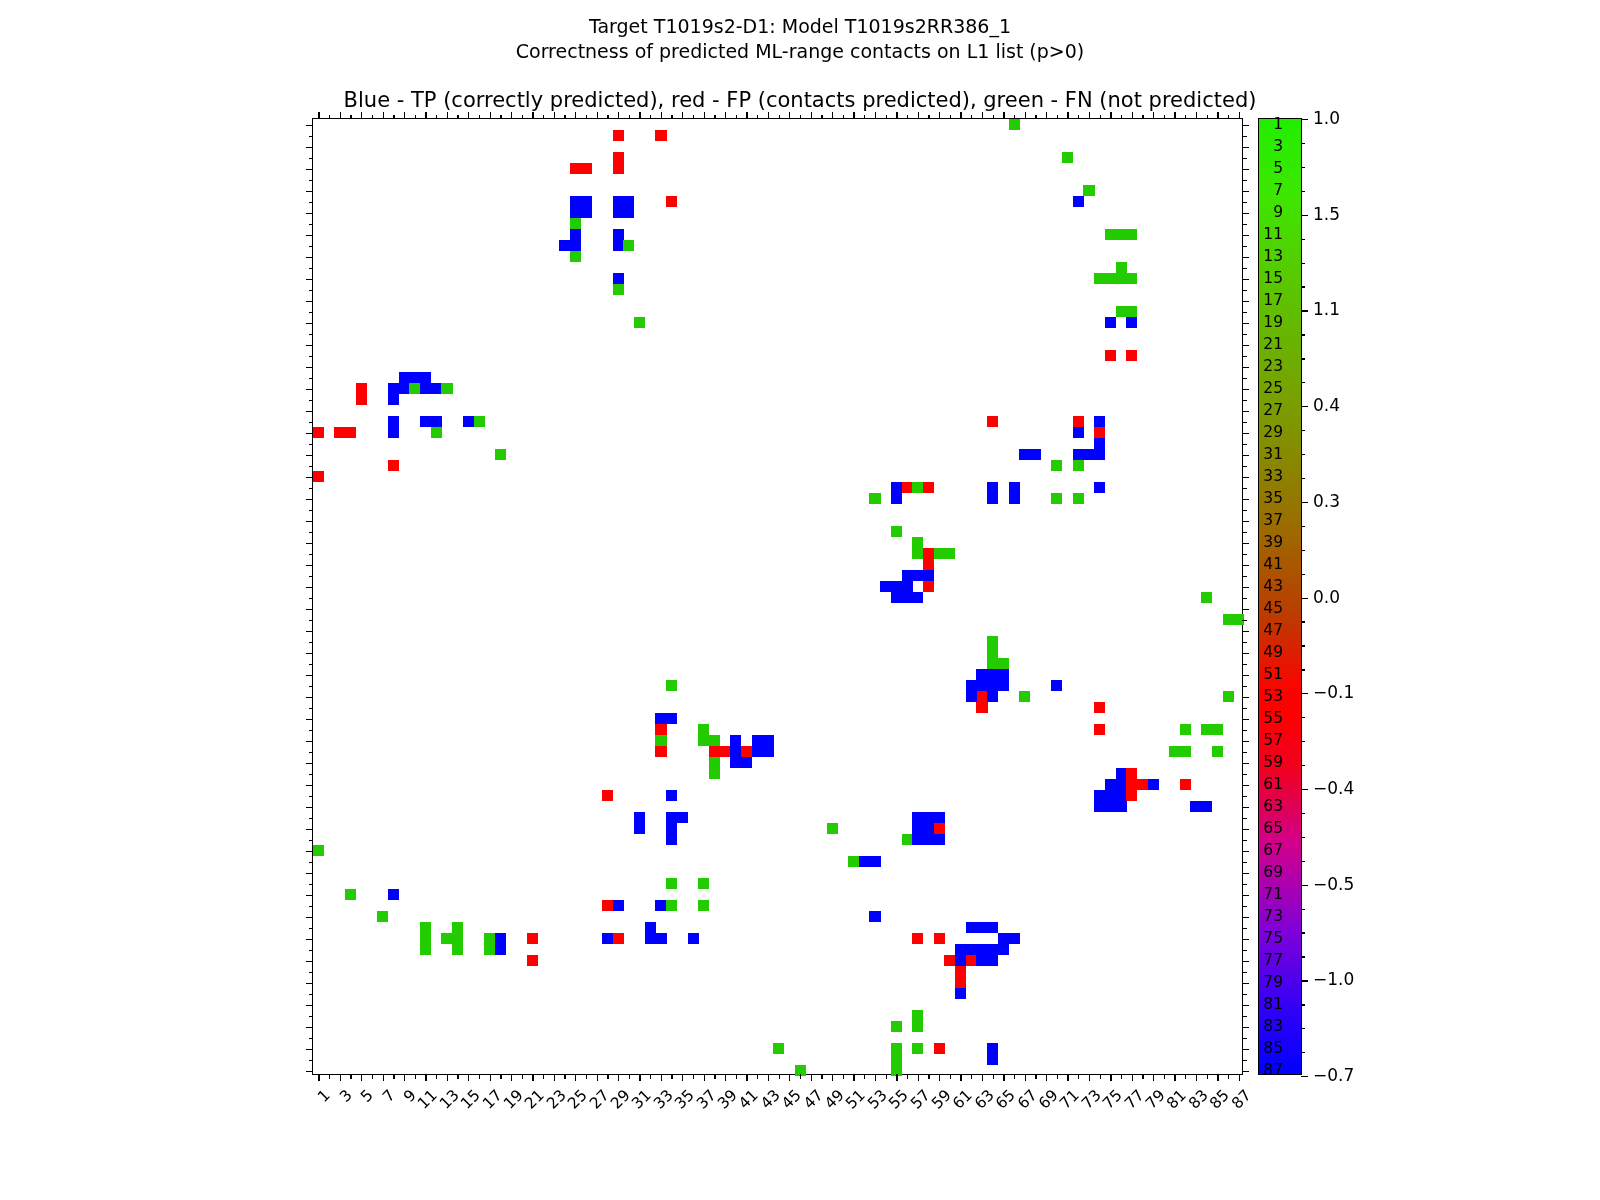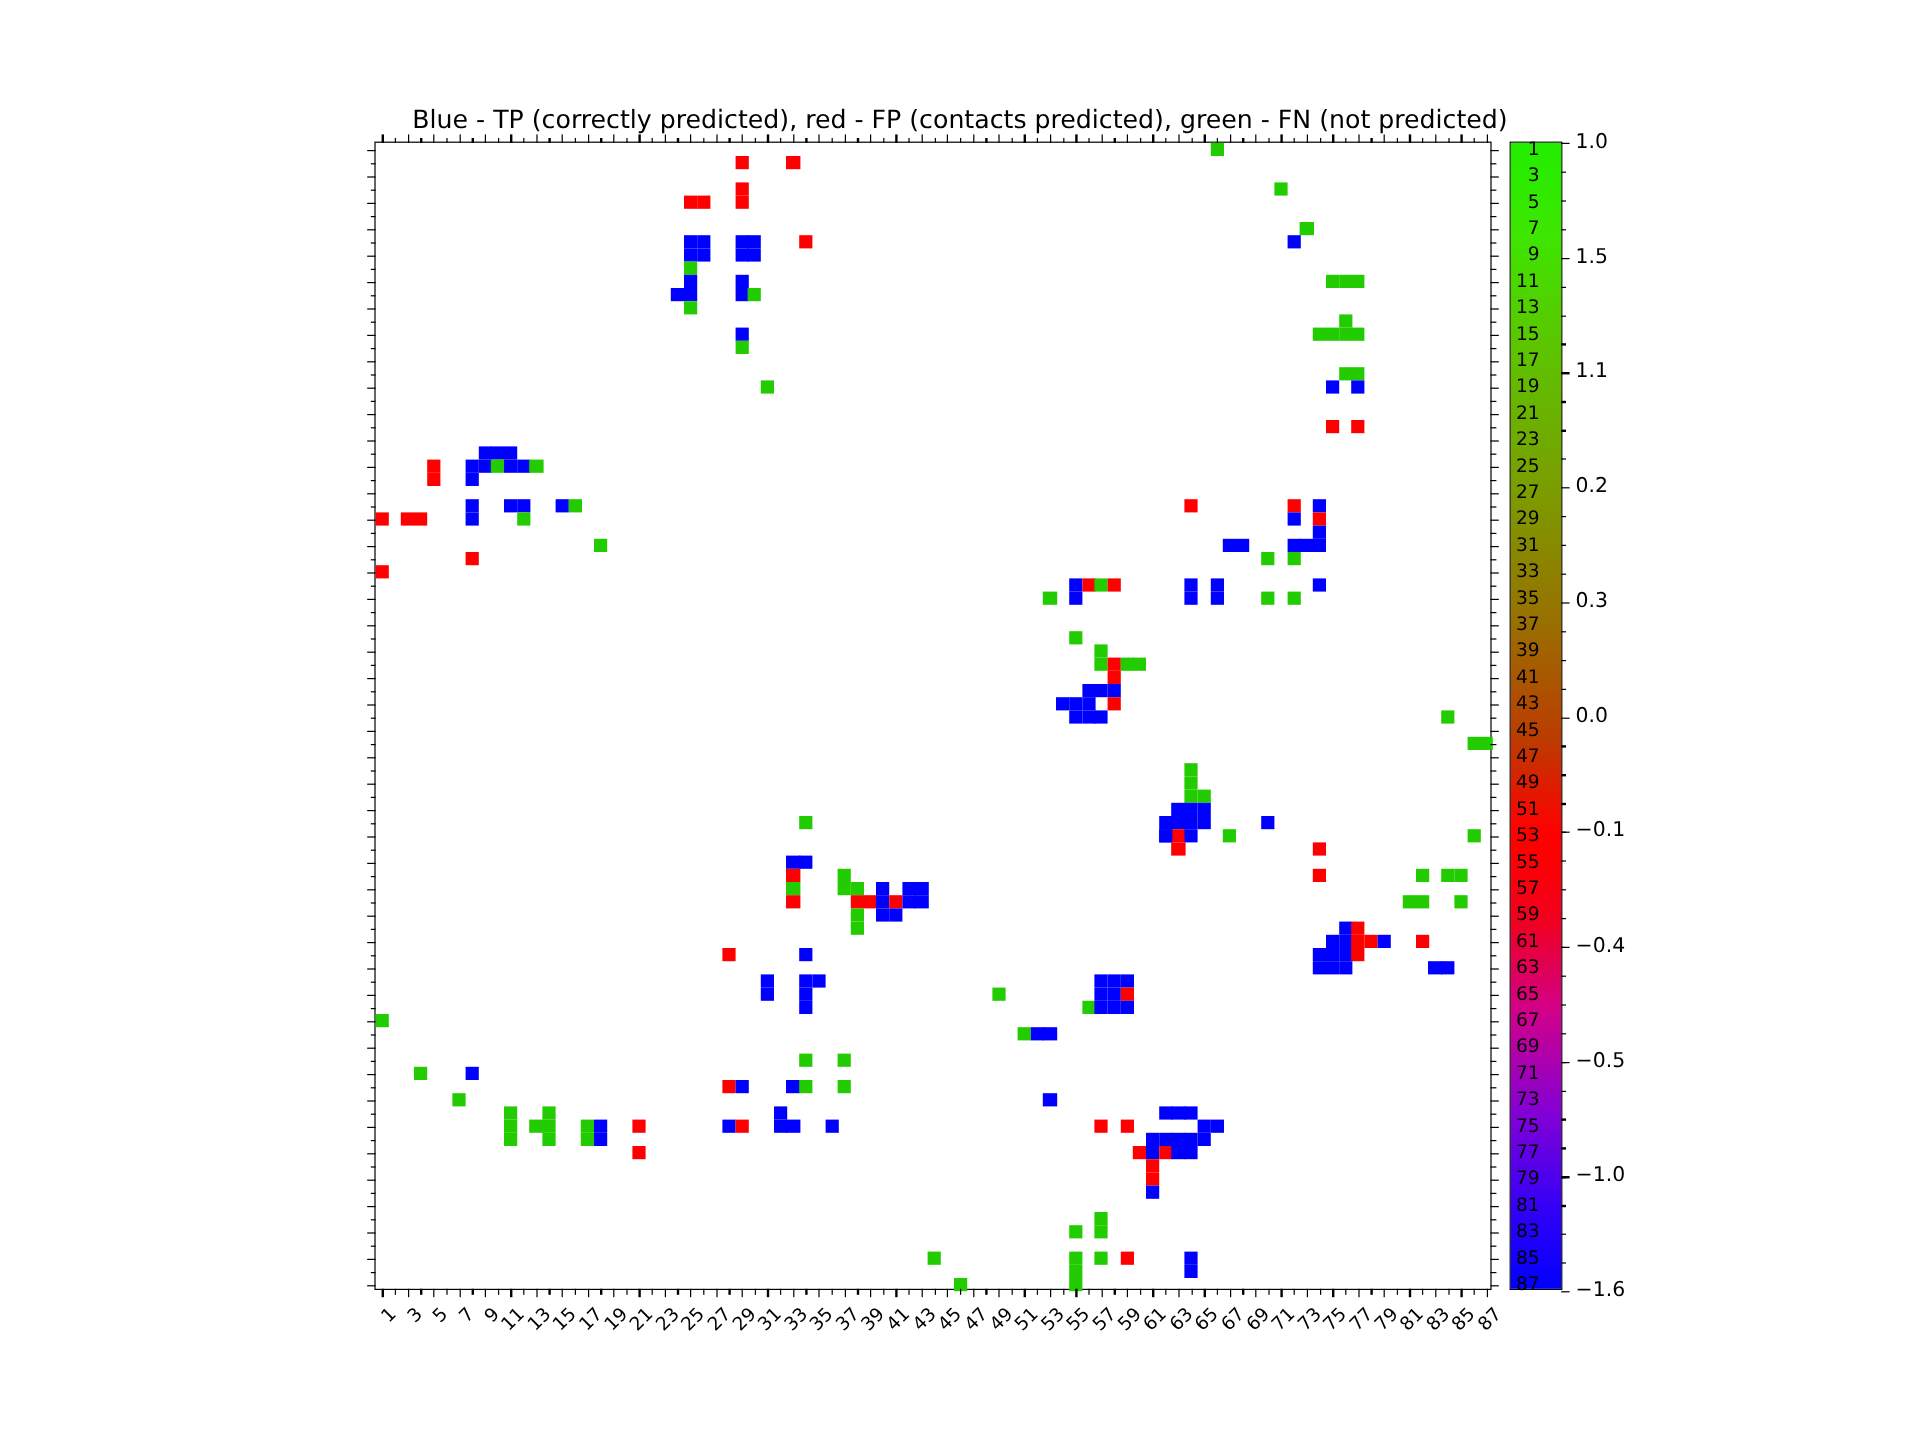--- a/index.html
+++ b/index.html
@@ -51,20 +51,24 @@
         #0000ff 100%);}
   .cbtick{position:absolute;left:100%;width:7px;height:1.3px;background:#000;}
   .cblabel{position:absolute;left:1313px;font-size:17px;color:#000;
            transform:translateY(-50%);white-space:nowrap;}
 </style>
 </head>
 <body>
 
 <div id="root">
 
+  <div class="title-block">
+    <div class="title-line">Target T1019s2-D1: Model T1019s2RR386_1</div>
+    <div class="title-line">Correctness of predicted ML-range contacts on L1 list (p&gt;0)</div>
+  </div>
 
   <div class="legend-title">Blue - TP (correctly predicted), red - FP (contacts predicted), green - FN (not predicted)</div>
 
   <div id="plot">
     <div id="cells">
         <div class="cell" style="left: 299.632px; top: 11px; width: 11.1011px; height: 11.4px; background: rgb(255, 0, 0);"></div>
         <div class="cell" style="left: 342.437px; top: 11px; width: 11.1011px; height: 11.4px; background: rgb(255, 0, 0);"></div>
         <div class="cell" style="left: 299.632px; top: 33px; width: 11.1011px; height: 11.4px; background: rgb(255, 0, 0);"></div>
         <div class="cell" style="left: 299.632px; top: 44px; width: 11.1011px; height: 11.4px; background: rgb(255, 0, 0);"></div>
         <div class="cell" style="left: 256.828px; top: 44px; width: 11.1011px; height: 11.4px; background: rgb(255, 0, 0);"></div>
@@ -727,28 +731,28 @@
       <div class="cbtick" style="width: 4px; top: 143.55px;"></div>
       <div class="cbtick" style="width: 4px; top: 119.625px;"></div>
       <div class="cbtick" style="width: 4px; top: 71.775px;"></div>
       <div class="cbtick" style="width: 4px; top: 47.85px;"></div>
       <div class="cbtick" style="width: 4px; top: 23.925px;"></div>
     </div>
   <div id="cbar-labels">
       <div class="cblabel" style="top: 118px;">1.0</div>
       <div class="cblabel" style="top: 213.7px;">1.5</div>
       <div class="cblabel" style="top: 309.4px;">1.1</div>
-      <div class="cblabel" style="top: 405.1px;">0.2</div>
+      <div class="cblabel" style="top: 405.1px;">0.4</div>
       <div class="cblabel" style="top: 500.8px;">0.3</div>
       <div class="cblabel" style="top: 596.5px;">0.0</div>
       <div class="cblabel" style="top: 692.2px;">−0.1</div>
       <div class="cblabel" style="top: 787.9px;">−0.4</div>
       <div class="cblabel" style="top: 883.6px;">−0.5</div>
       <div class="cblabel" style="top: 979.3px;">−1.0</div>
-      <div class="cblabel" style="top: 1075px;">−1.6</div>
+      <div class="cblabel" style="top: 1075px;">−0.7</div>
     </div>
 
 <div class="ylabel" style="top: 123.5px;">1</div>
     <div class="xlabel" style="left: 265.351px; top: 1086px; width: 56px;">1</div>
     <div class="ylabel" style="top: 145.5px;">3</div>
     <div class="xlabel" style="left: 286.753px; top: 1086px; width: 56px;">3</div>
     <div class="ylabel" style="top: 167.5px;">5</div>
     <div class="xlabel" style="left: 308.155px; top: 1086px; width: 56px;">5</div>
     <div class="ylabel" style="top: 189.5px;">7</div>
     <div class="xlabel" style="left: 329.557px; top: 1086px; width: 56px;">7</div>

